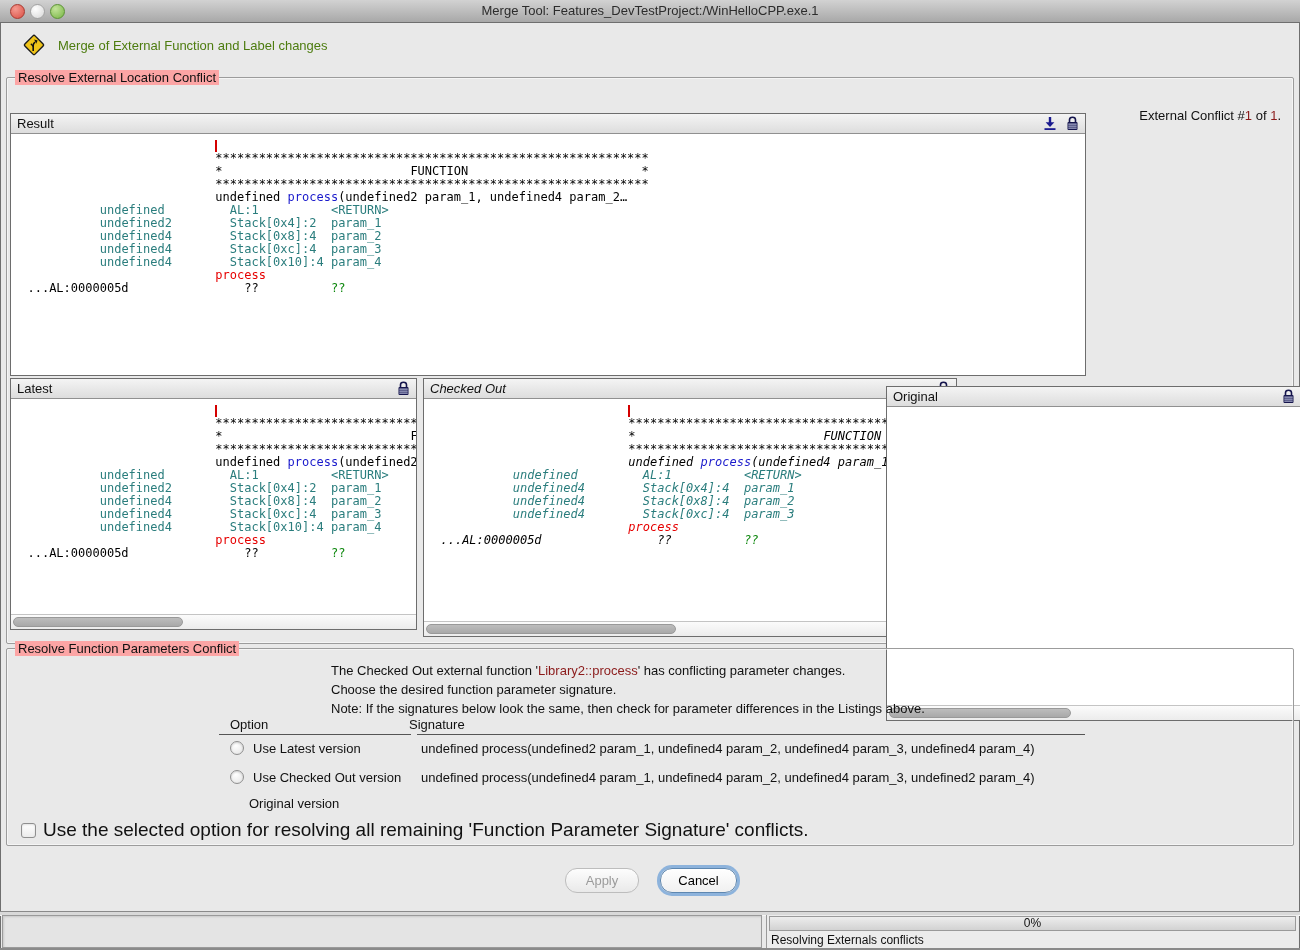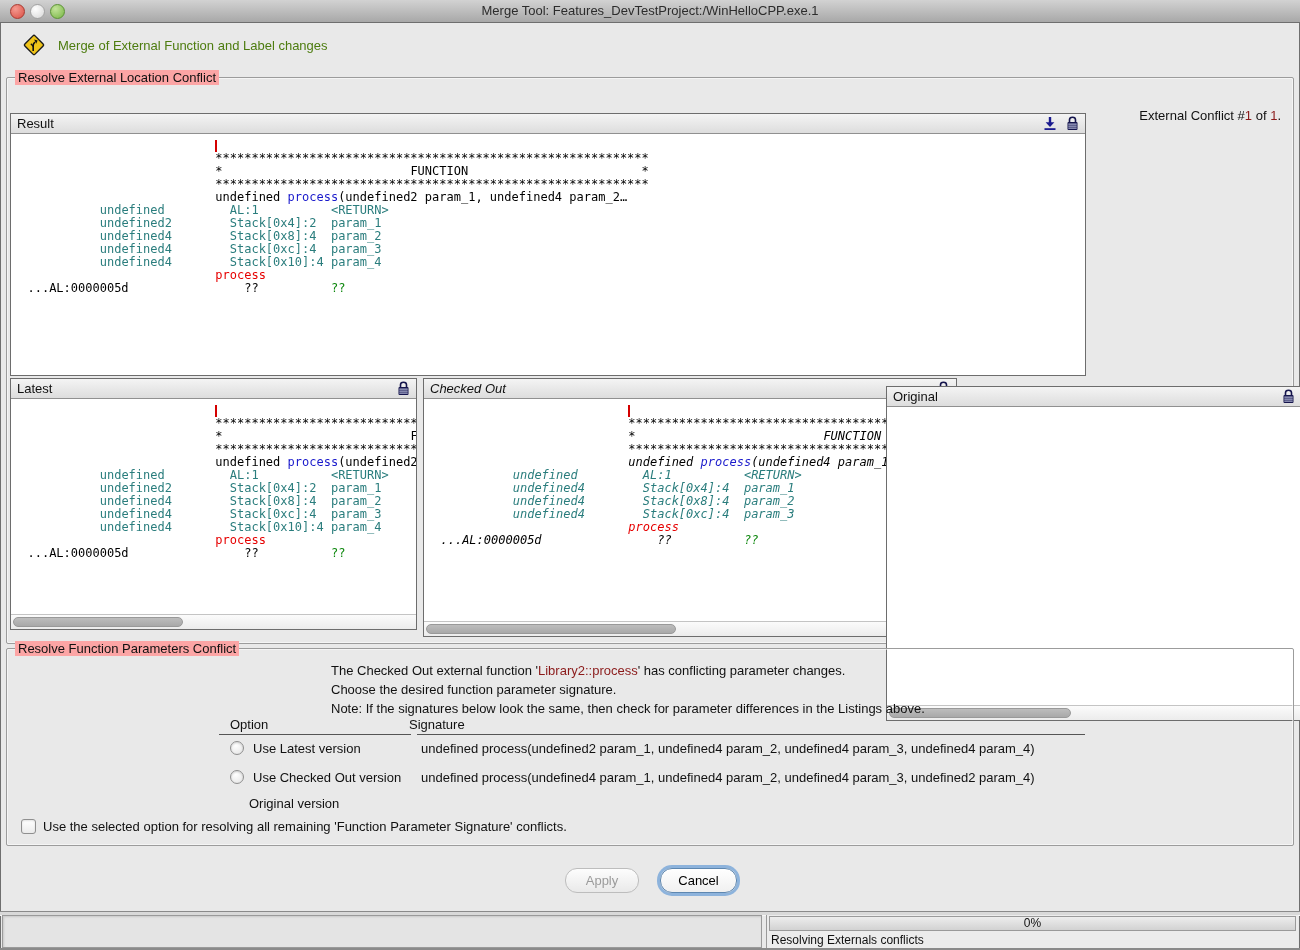--- a/index.html
+++ b/index.html
@@ -57,21 +57,21 @@
   .col-head{position:absolute;font-size:13px;color:#111;}
   .underline{position:absolute;height:1px;background:#555;}
   .radio{position:absolute;width:14px;height:14px;border-radius:50%;
     background:radial-gradient(circle at 40% 30%,#ffffff,#e3e3e3);border:1px solid #8f8f8f;box-sizing:border-box;
     box-shadow:inset 0 1px 2px rgba(0,0,0,.15);}
   .opt-label{position:absolute;font-size:13px;color:#111;}
   .sig-text{position:absolute;left:414px;font-size:13px;color:#111;white-space:nowrap;}
   .checkbox-row{position:absolute;left:14px;top:170px;display:flex;align-items:center;gap:7px;}
   .checkbox{width:13px;height:13px;border-radius:3px;border:1px solid #8f8f8f;
     background:linear-gradient(#ffffff,#ececec);box-shadow:inset 0 1px 2px rgba(0,0,0,.12);}
-  .checkbox-row .cb-label{font-size:13px;color:#111;}
+  .checkbox-row .cb-label{font-size:19px;color:#111;}
   
   .btn{position:absolute;top:868px;height:25px;border-radius:12px;font-size:13px;
     font-family:"Liberation Sans",sans-serif;text-align:center;line-height:23px;box-sizing:border-box;}
   #btn-apply{left:565px;width:74px;background:linear-gradient(#fdfdfd,#e9e9e9);
     border:1px solid #bdbdbd;color:#9b9b9b;}
   #btn-cancel{left:660px;width:77px;background:linear-gradient(#ffffff,#f0f0f0);
     border:1px solid #5e87b0;color:#000;box-shadow:0 0 0 3px rgba(110,160,215,.75);}
   
   .status-sep{position:absolute;left:0;top:911px;width:1300px;height:3px;
     border-top:1px solid #8a8a8a;border-bottom:1px solid #f6f6f6;background:#d9d9d9;}

